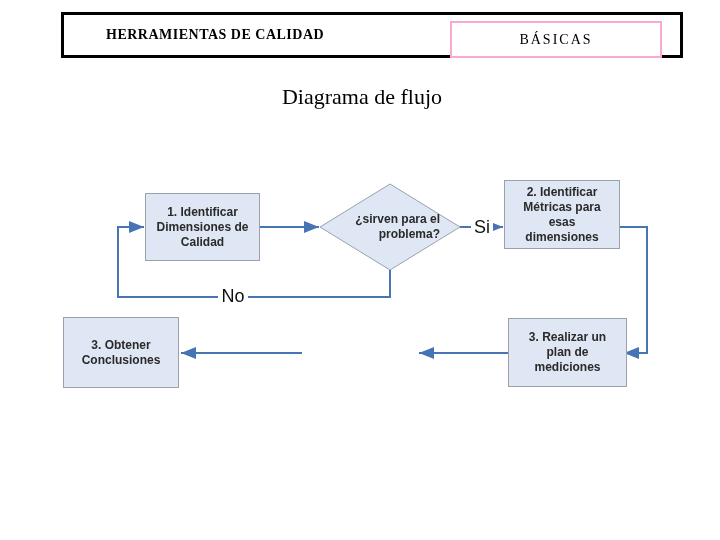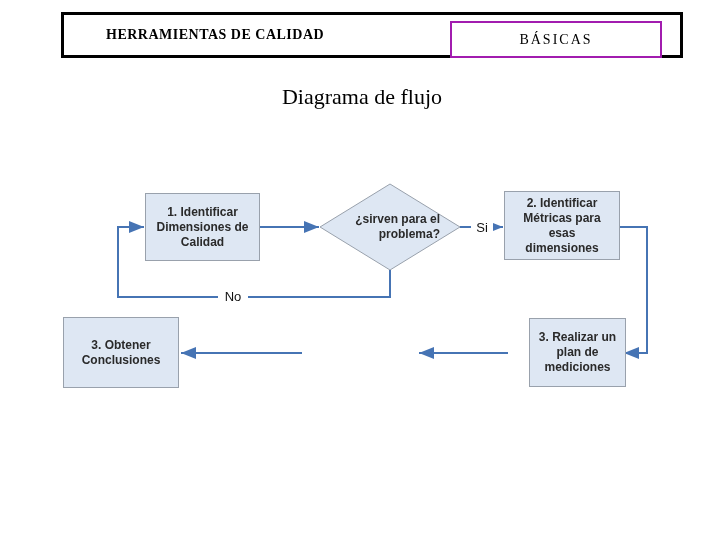--- a/index.html
+++ b/index.html
@@ -12,51 +12,51 @@
     position:absolute;left:61px;top:12px;width:622px;height:46px;
     border:3px solid #000;box-sizing:border-box;background:#fff;
   }
   #header-title{
     position:absolute;left:42px;top:0;height:100%;display:flex;align-items:center;
     font-family:"Liberation Serif",serif;font-weight:bold;font-size:14px;
     letter-spacing:.5px;color:#000;white-space:nowrap;
   }
   #badge-box{
     position:absolute;left:386px;top:6px;width:212px;height:37px;
-    border:2px solid #a21caf;box-sizing:border-box;display:flex;
+    border:2px solid #f9a8d4;box-sizing:border-box;display:flex;
     align-items:center;justify-content:center;background:#fff;
   }
   #badge-label{
     font-family:"Liberation Serif",serif;font-size:14px;color:#000;letter-spacing:2px;
   }
   
   #slide-title{
     position:absolute;left:0;top:84px;width:724px;text-align:center;
     font-family:"Liberation Serif",serif;font-size:22px;color:#000;
   }
   
   #flow-svg{position:absolute;left:0;top:0;width:720px;height:540px;}
   .pbox{
     position:absolute;box-sizing:border-box;background:var(--node-fill,#dee7f3);
     border:1px solid var(--node-border,#99a1ac);
     display:flex;align-items:center;justify-content:center;text-align:center;
     font-weight:bold;font-size:12px;line-height:15px;color:#2a2a2a;padding:0 6px;
   }
   #node-step1{left:145px;top:193px;width:115px;height:68px;}
-  #node-step2{left:504px;top:191px;width:116px;height:69px;padding:0 10px;}
-  #node-step3{left:508px;top:318px;width:97px;height:69px;margin-left:21px;}
+  #node-step2{left:504px;top:180px;width:116px;height:69px;padding:0 10px;}
+  #node-step3{left:508px;top:318px;width:119px;height:69px;}
   #node-step4{left:302px;top:318px;width:116px;height:70px;}
   #node-step5{left:63px;top:317px;width:116px;height:71px;}
   #decision-label{
     position:absolute;left:340px;top:212px;width:100px;text-align:right;
     font-weight:bold;font-size:12px;line-height:15px;color:#2a2a2a;
   }
   .edge-label{
     position:absolute;background:#fff;text-align:center;
-    font-size:13px;color:#111;line-height:15px;
+    font-size:18px;color:#111;line-height:15px;
   }
   #edge-label-si{left:471px;top:220px;width:22px;}
   #edge-label-no{left:218px;top:289px;width:30px;}
 </style>
 </head>
 <body>
 
 <div id="slide">
 
   <div id="header-box">

